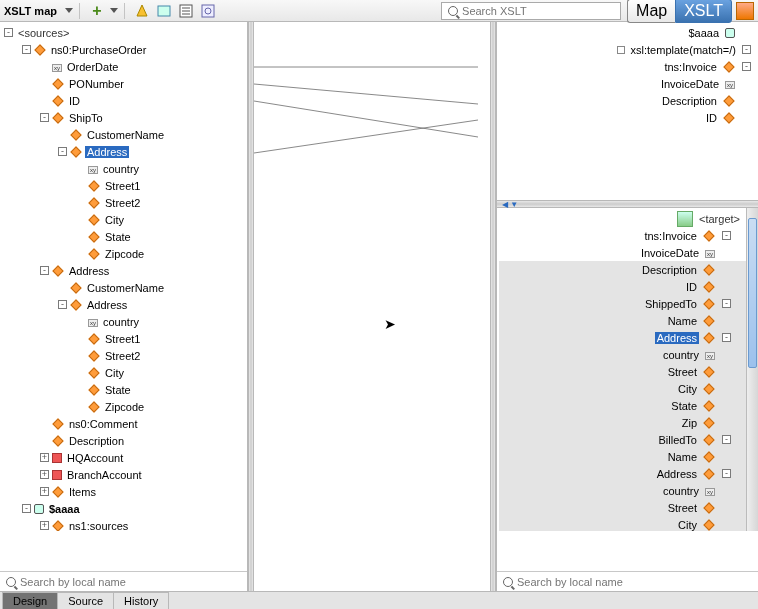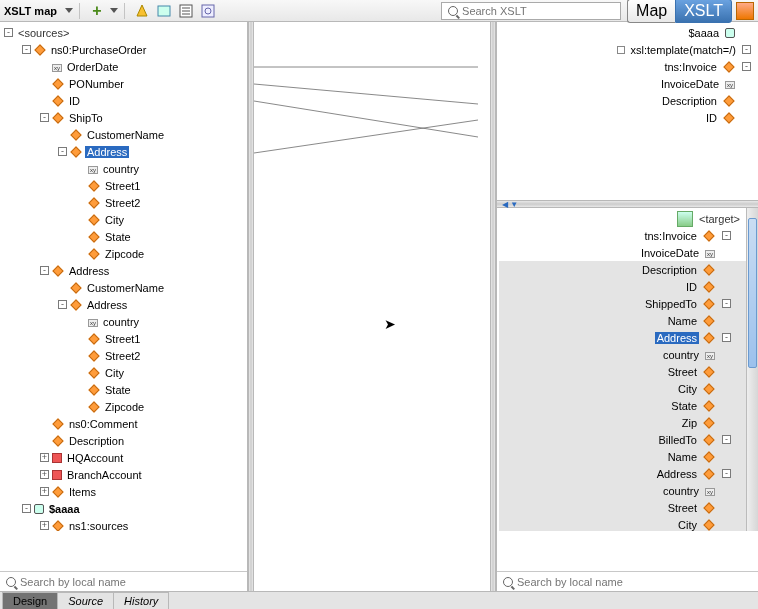--- a/index.html
+++ b/index.html
@@ -75,21 +75,21 @@
 svg.lines line { stroke:#6b6b6b; stroke-width:0.8; }
 .cursor { position:absolute; left:130px; top:294px; font-size:14px; }
 
 
 .search-row { display:flex; align-items:center; height:20px; border-top:1px solid #c8c8c8; padding:0 6px; background:#fff;margin-top:40px; }
 .search-row input { border:none; outline:none; flex:1; font-size:11px; }
 
 
 .btabs { height:18px; background:#e4e4e4; border-top:1px solid #b8b8b8; display:flex; padding-left:2px; }
 .btabs .bt { padding:2px 10px; border:1px solid #b8b8b8; border-bottom:none; background:#737373; margin-right:-1px; font-size:11px; cursor:pointer; }
-.btabs .bt.inactive { background:#e4e4e4;font-style:italic; }
+.btabs .bt.inactive { background:#e4e4e4; }
 </style>
 </head>
 <body>
 
 <div class="toolbar">
   <span class="label">XSLT map</span>
   <span class="chev"></span>
   <span class="sep"></span>
   <span class="ibtn">
       <span class="plus">+</span>

